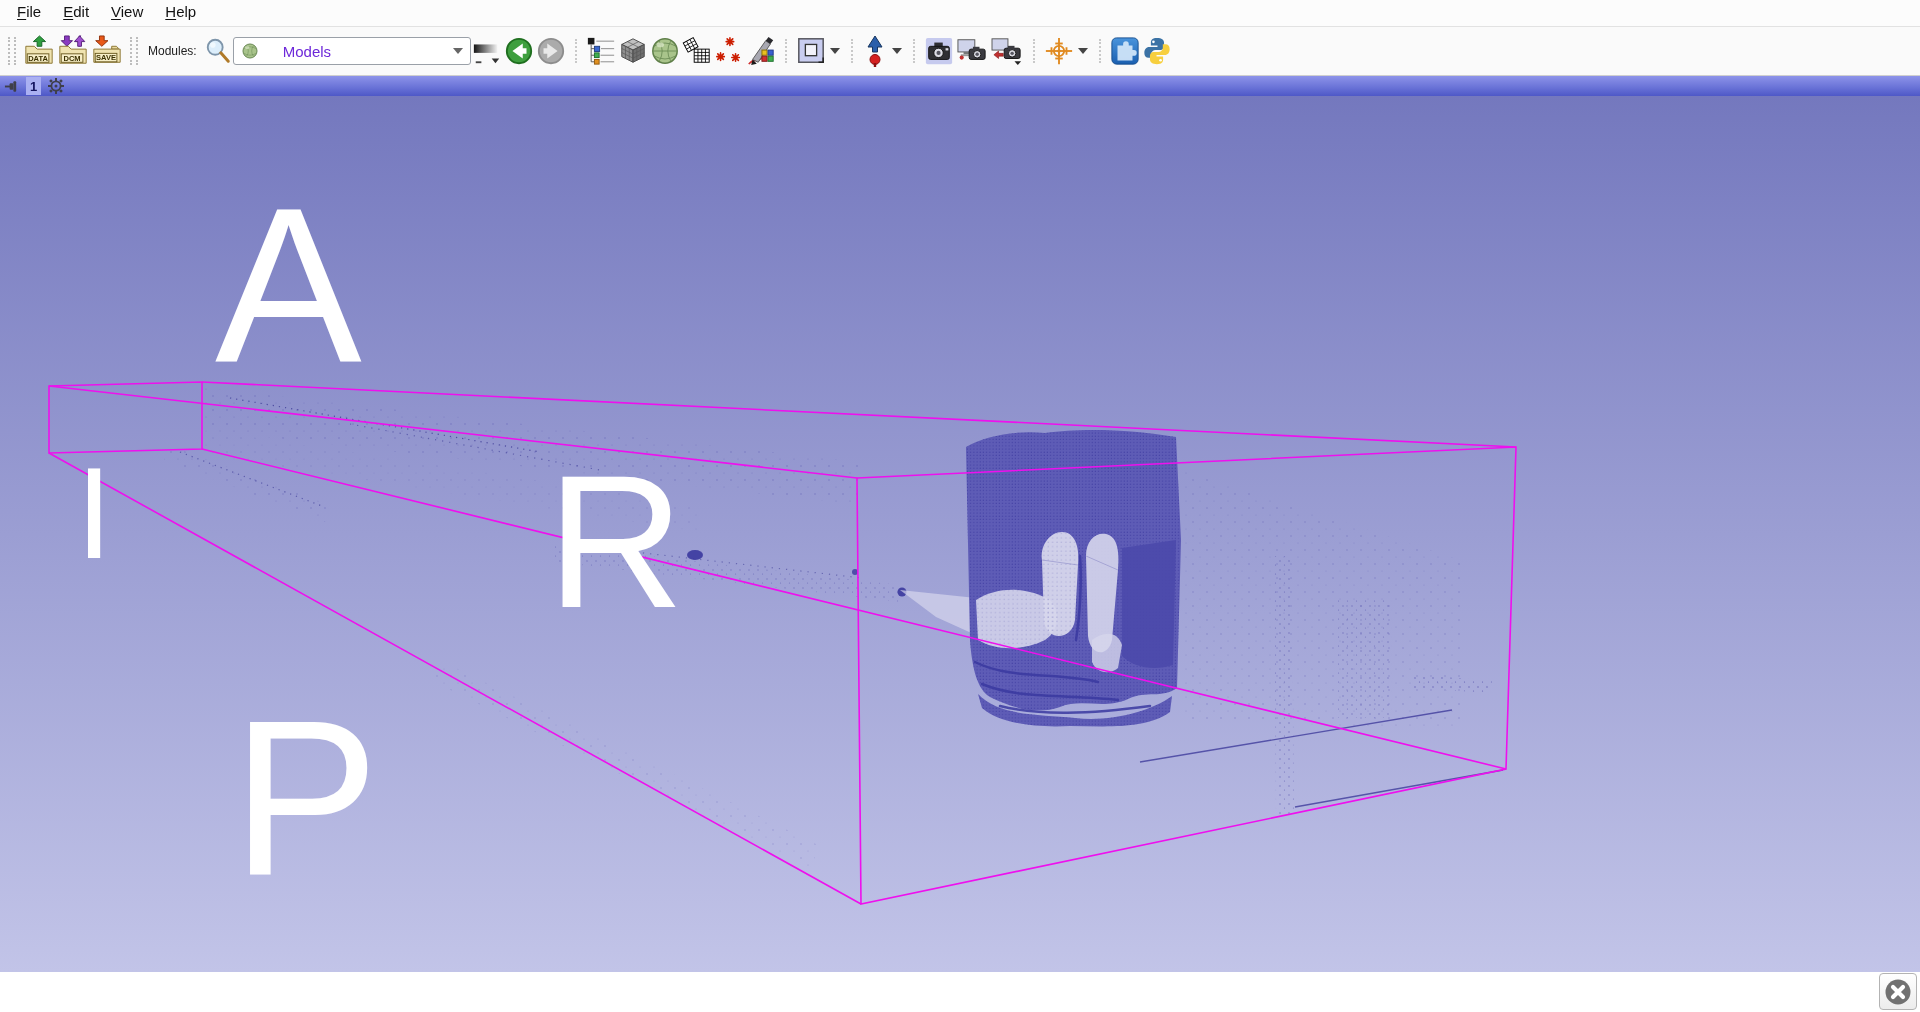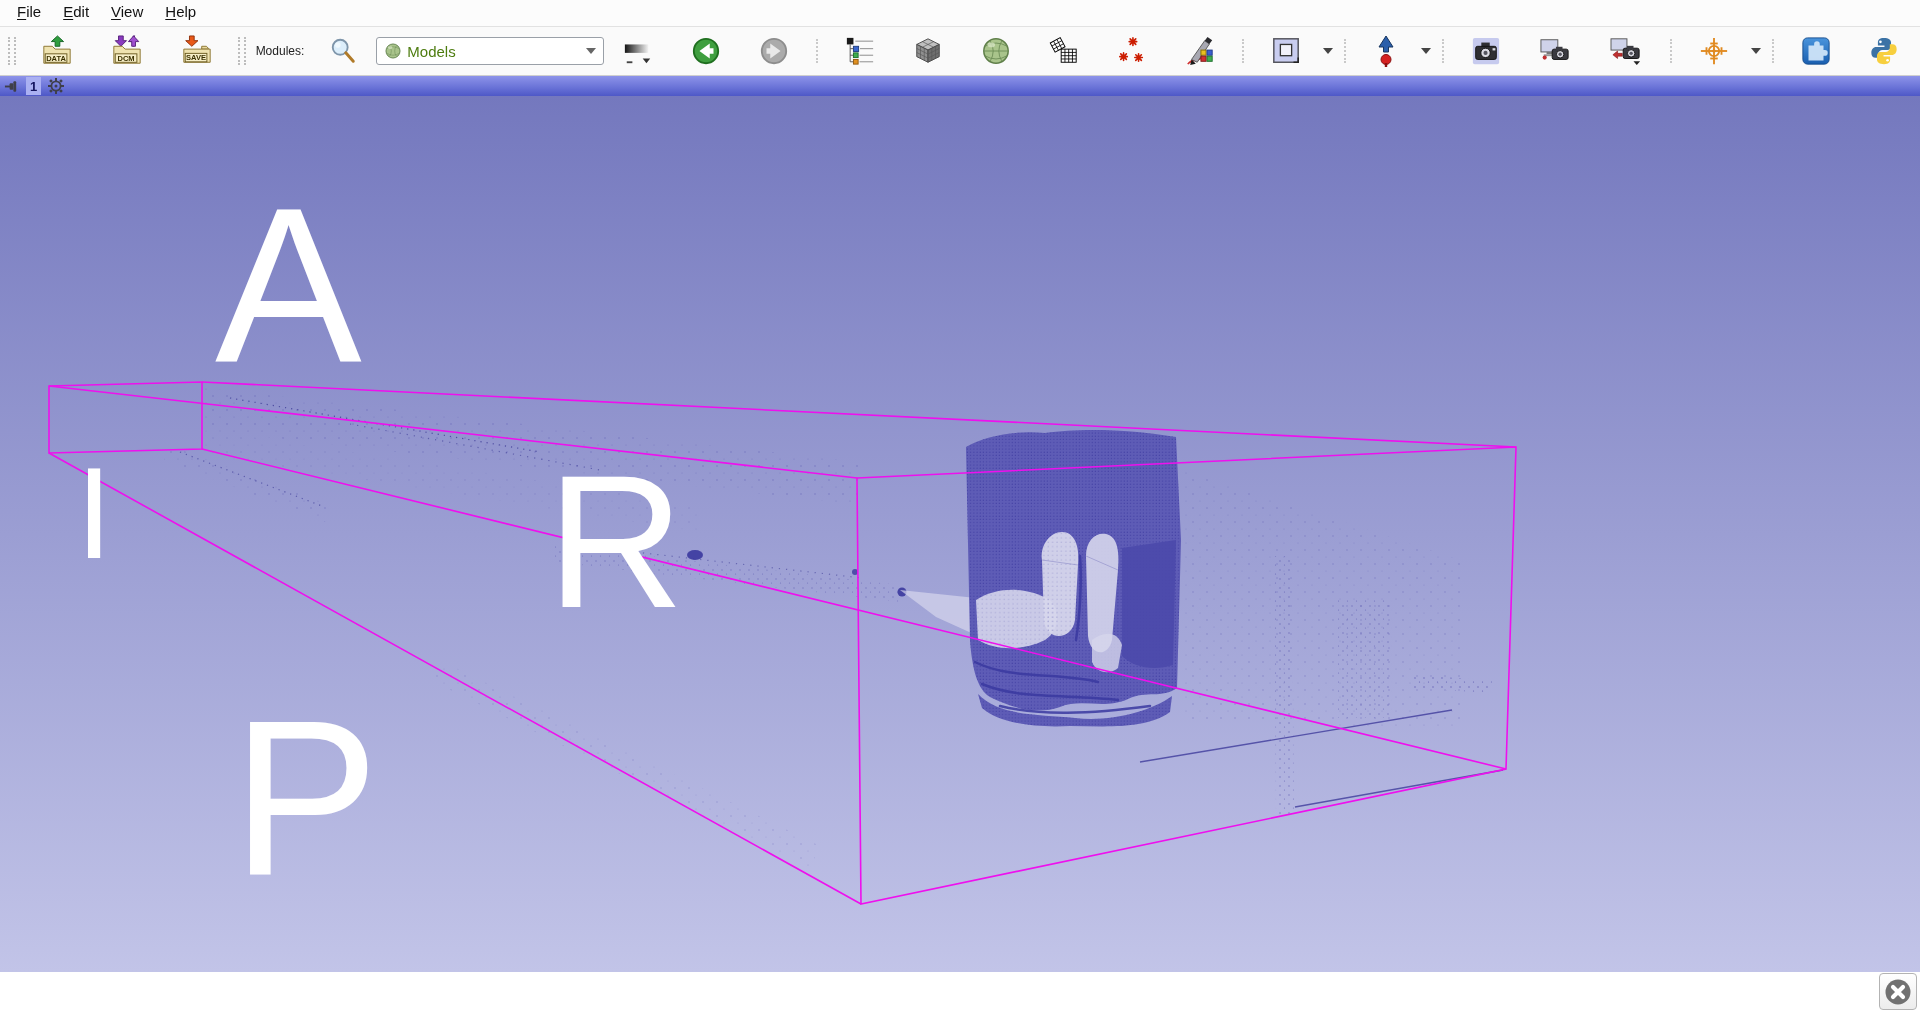--- a/index.html
+++ b/index.html
@@ -10,24 +10,24 @@
   .menubar{height:26px;background:#fcfcfc;border-bottom:1px solid #e2e2e2;
            display:flex;padding-left:6px;font-size:15px;color:#111}
   .menu-item{padding:3px 11px;cursor:default}
   .mn{text-decoration:underline;text-underline-offset:2px}
 
   
   .toolbar{height:48px;background:#fafafa;border-bottom:1px solid #cfcfcf;
            display:flex;align-items:center;padding:0 2px}
   .grip{width:4px;height:28px;border-left:2px dotted #bdbdbd;border-right:2px dotted #bdbdbd;margin:0 6px}
   .sep{width:0;height:24px;border-left:2px dotted #c9c9c9;margin:0 8px}
-  .tbtn{background:none;border:none;padding:1px;margin:0 18px;display:flex;align-items:center;justify-content:center;cursor:default}
+  .tbtn{background:none;border:none;padding:1px;margin:0 0;display:flex;align-items:center;justify-content:center;cursor:default}
   .modules-label{font-size:12px;color:#222;margin:0 6px 0 4px}
   .combo{width:222px;height:26px;border:1px solid #9aa0a8;border-radius:3px;background:#fff;
-         display:flex;align-items:center;padding:0 7px;gap:5px;font-size:15px;color:#4d7c0f}
+         display:flex;align-items:center;padding:0 7px;gap:24px;font-size:15px;color:#6d28d9}
   .combo .caret{margin-left:auto;width:0;height:0;border-left:5px solid transparent;
                 border-right:5px solid transparent;border-top:6px solid #666}
   .dd-caret{width:0;height:0;border-left:5px solid transparent;border-right:5px solid transparent;
             border-top:6px solid #444;margin:0 3px;align-self:center}
 
   
   .viewbar{height:20px;background:linear-gradient(#8d93e9,#6b74d8 55%,#4e58c7);
            display:flex;align-items:center;gap:7px;padding:0 4px}
   .viewlabel{background:#aab0f2;color:#14145e;font-size:13px;font-weight:bold;
              width:15px;height:18px;display:flex;align-items:center;justify-content:center}

